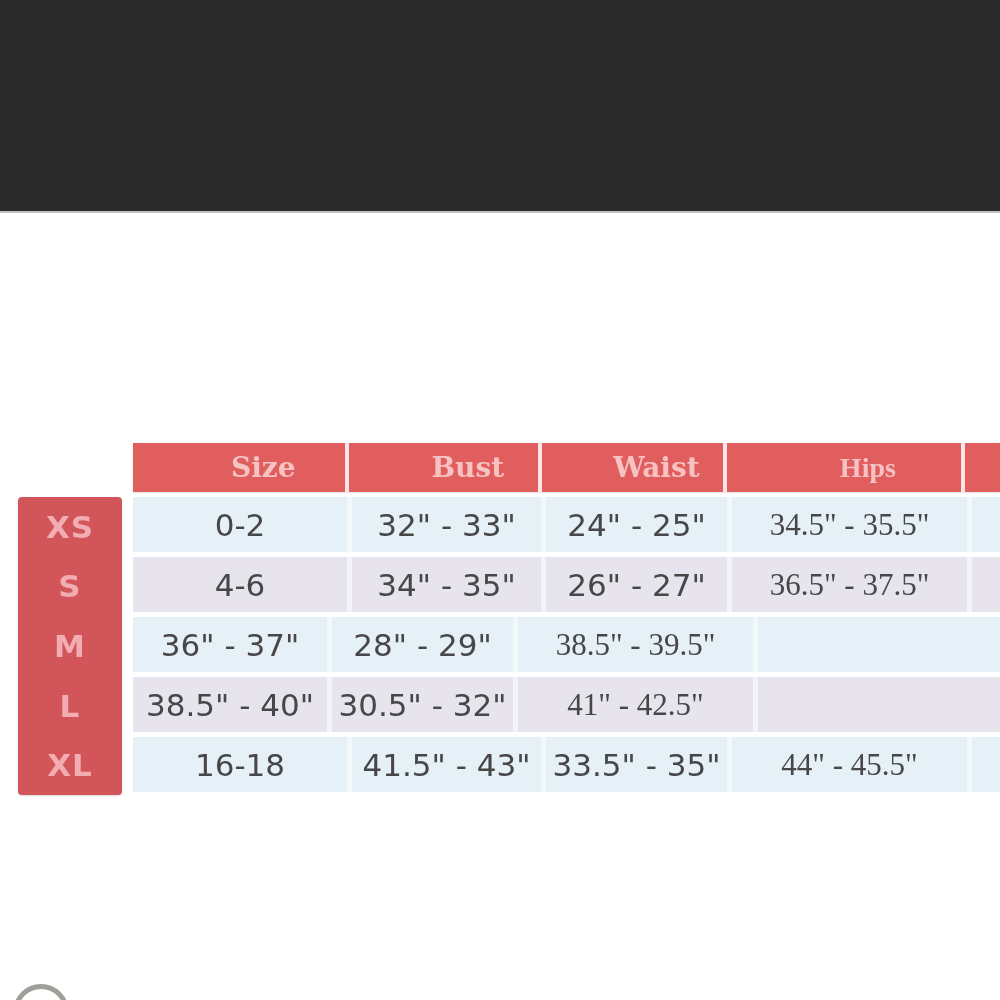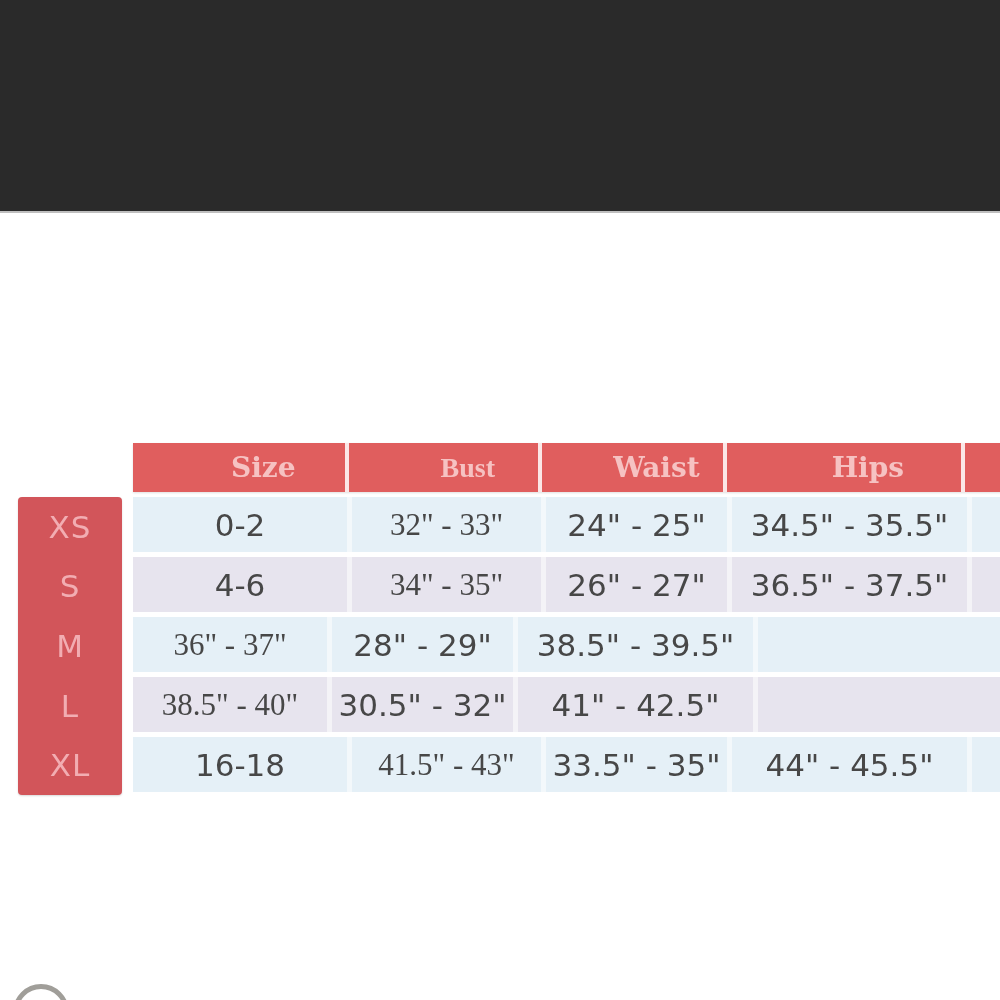--- a/index.html
+++ b/index.html
@@ -30,21 +30,21 @@
     flex-direction: column;
     box-shadow: 0 1px 2px rgba(0,0,0,0.15);
   }
   .label-cell {
     flex: 1;
     display: flex;
     align-items: center;
     justify-content: center;
     color: #f2adb2;
     font-size: 31px;
-    font-weight: 400;
+    font-weight: 700;
     letter-spacing: 1px;
   }
   
   .size-table {
     position: absolute;
     left: 133px; top: 443px;
     width: 880px;
   }
   .header-row {
     display: flex;
@@ -77,23 +77,23 @@
     align-items: center;
     justify-content: center;
     color: #474747;
     font-size: 31px;
     font-weight: 500;
     white-space: nowrap;
     overflow: visible;
   }
   .data-cell + .data-cell { border-left: 5px solid rgba(255,255,255,0.55); }
   .c-size  { width: 214px; }
-  .c-bust  { width: 194px; font-family: Liberation Serif, serif; }
+  .c-bust  { width: 194px; }
   .c-waist { width: 186px; }
-  .c-hips  { width: 240px; }
+  .c-hips  { width: 240px; font-family: Liberation Serif, serif; }
   .c-extra { width: 23px; }
   
   .partial-circle {
     position: absolute;
     left: 13px; top: 984px;
     width: 56px; height: 56px;
     border: 5px solid #a09e99;
     border-radius: 50%;
     background: #ffffff;
     box-sizing: border-box;

